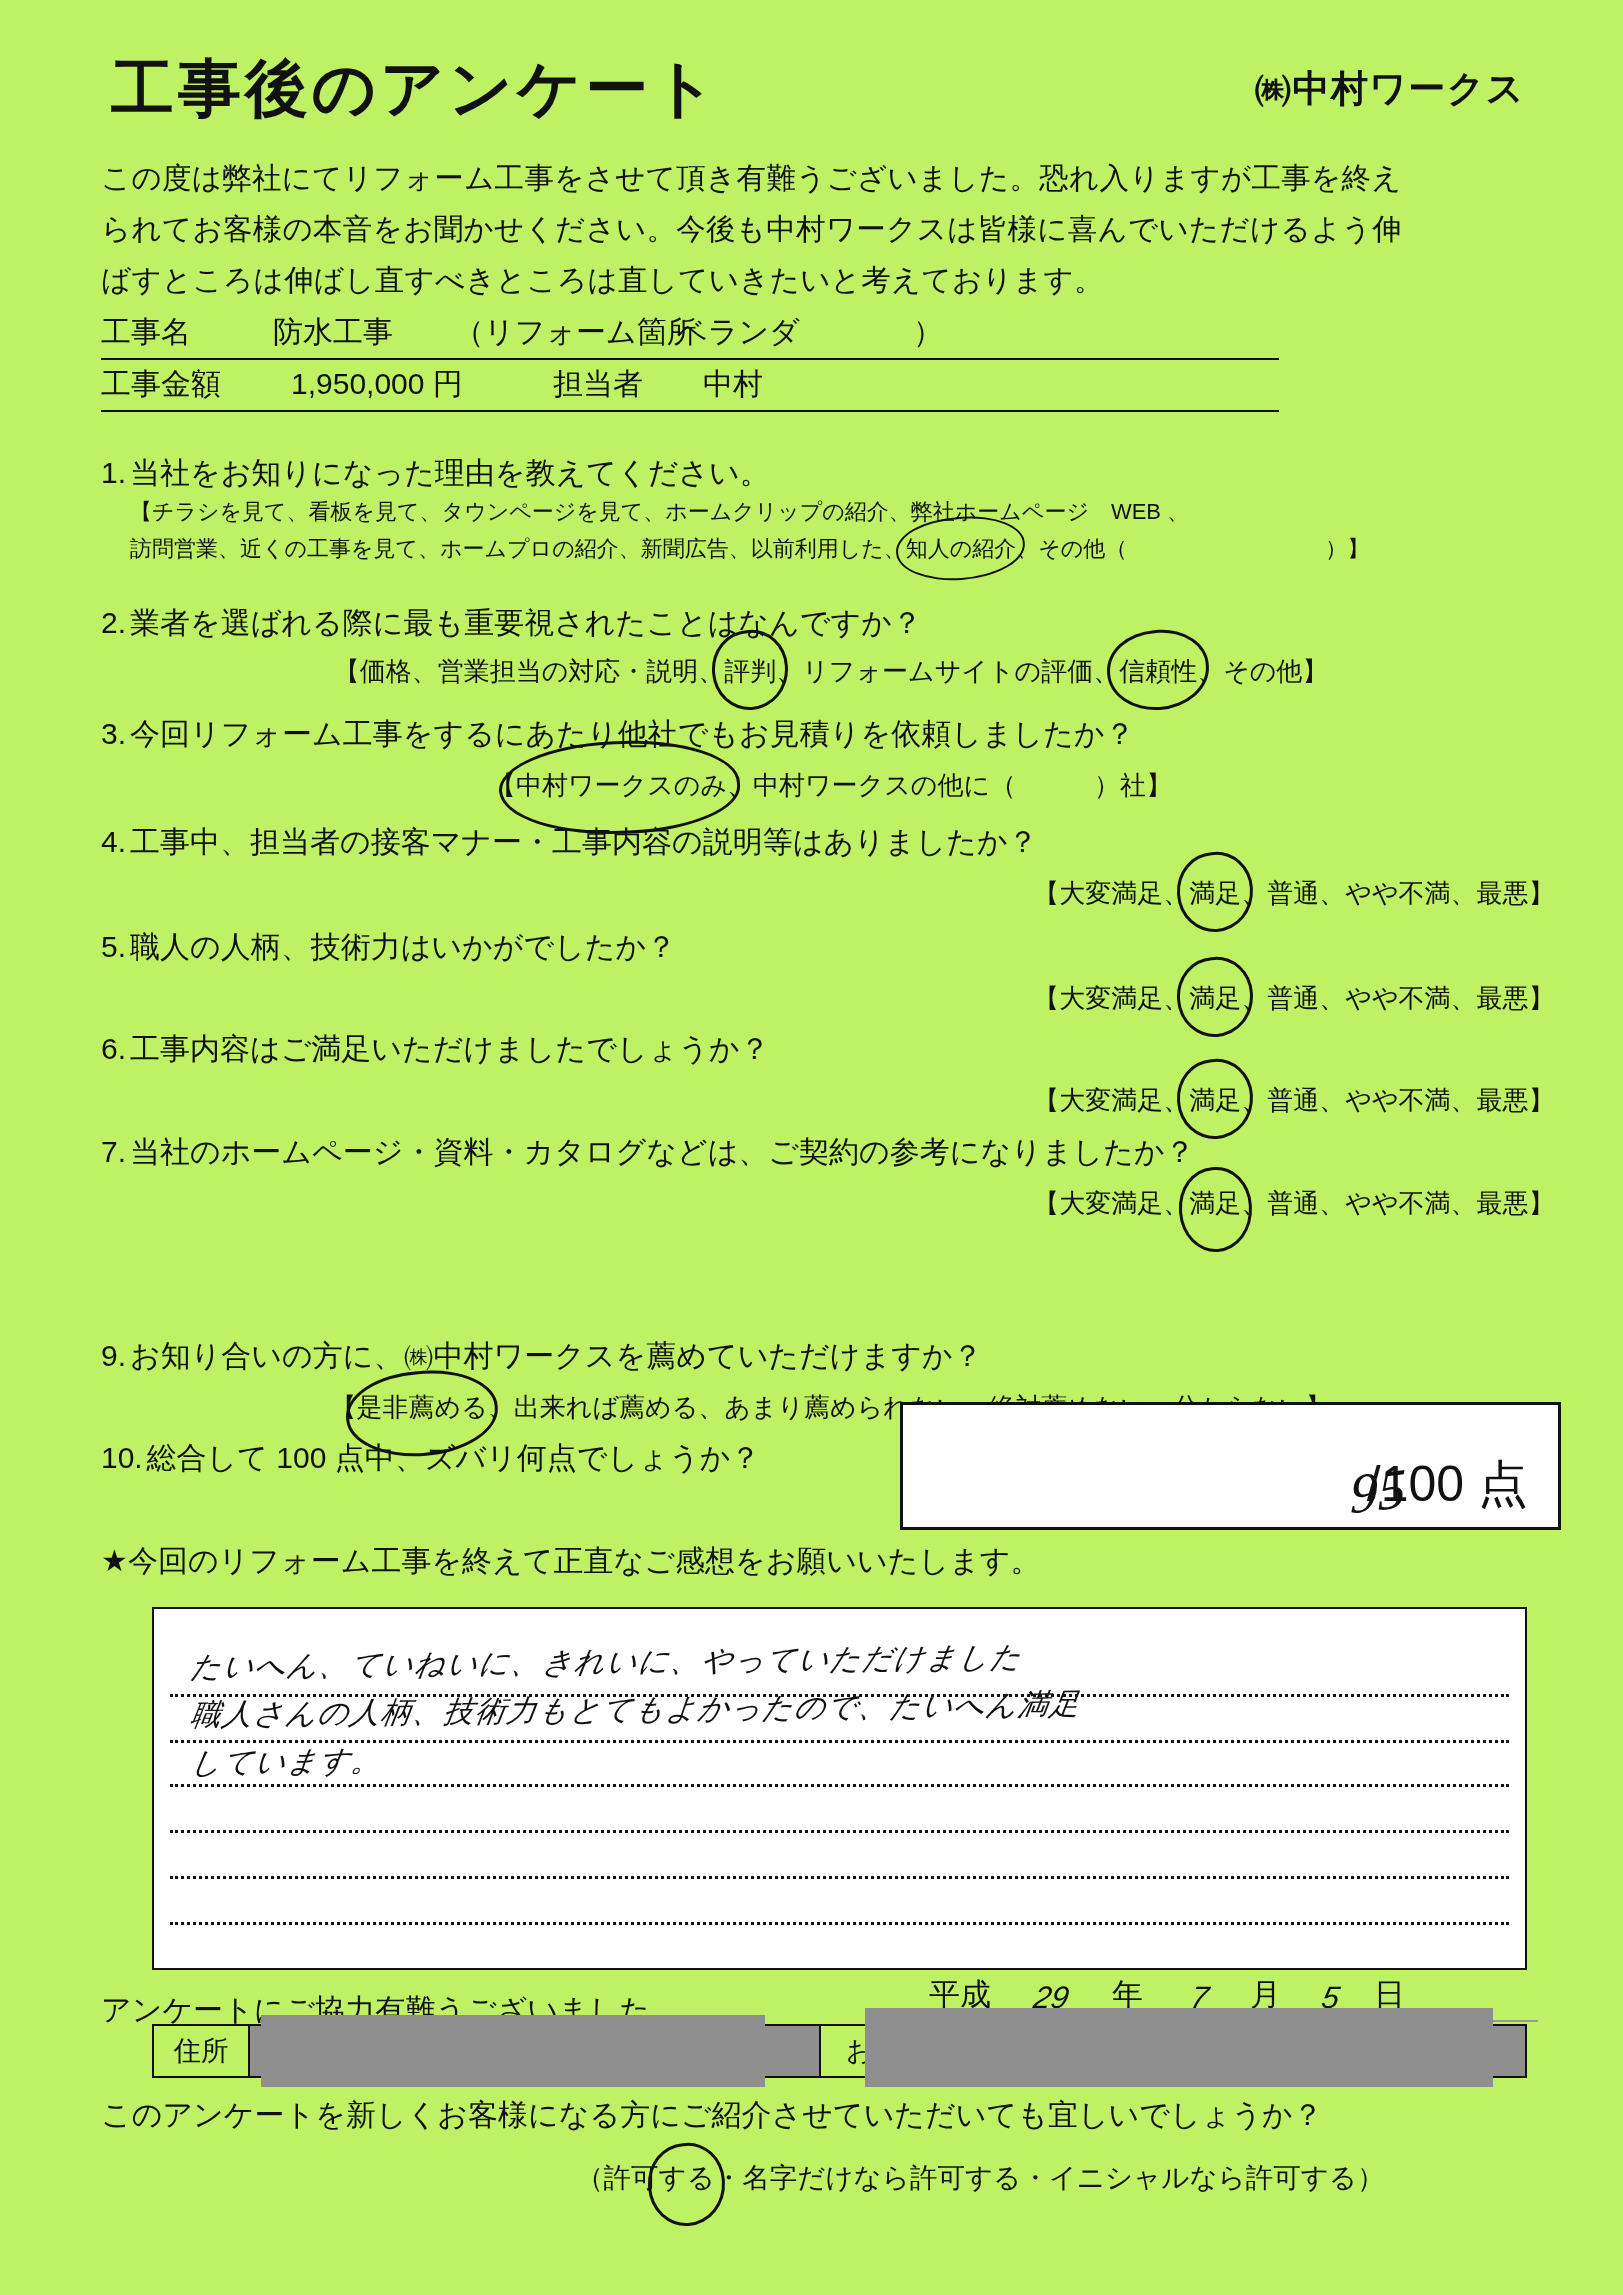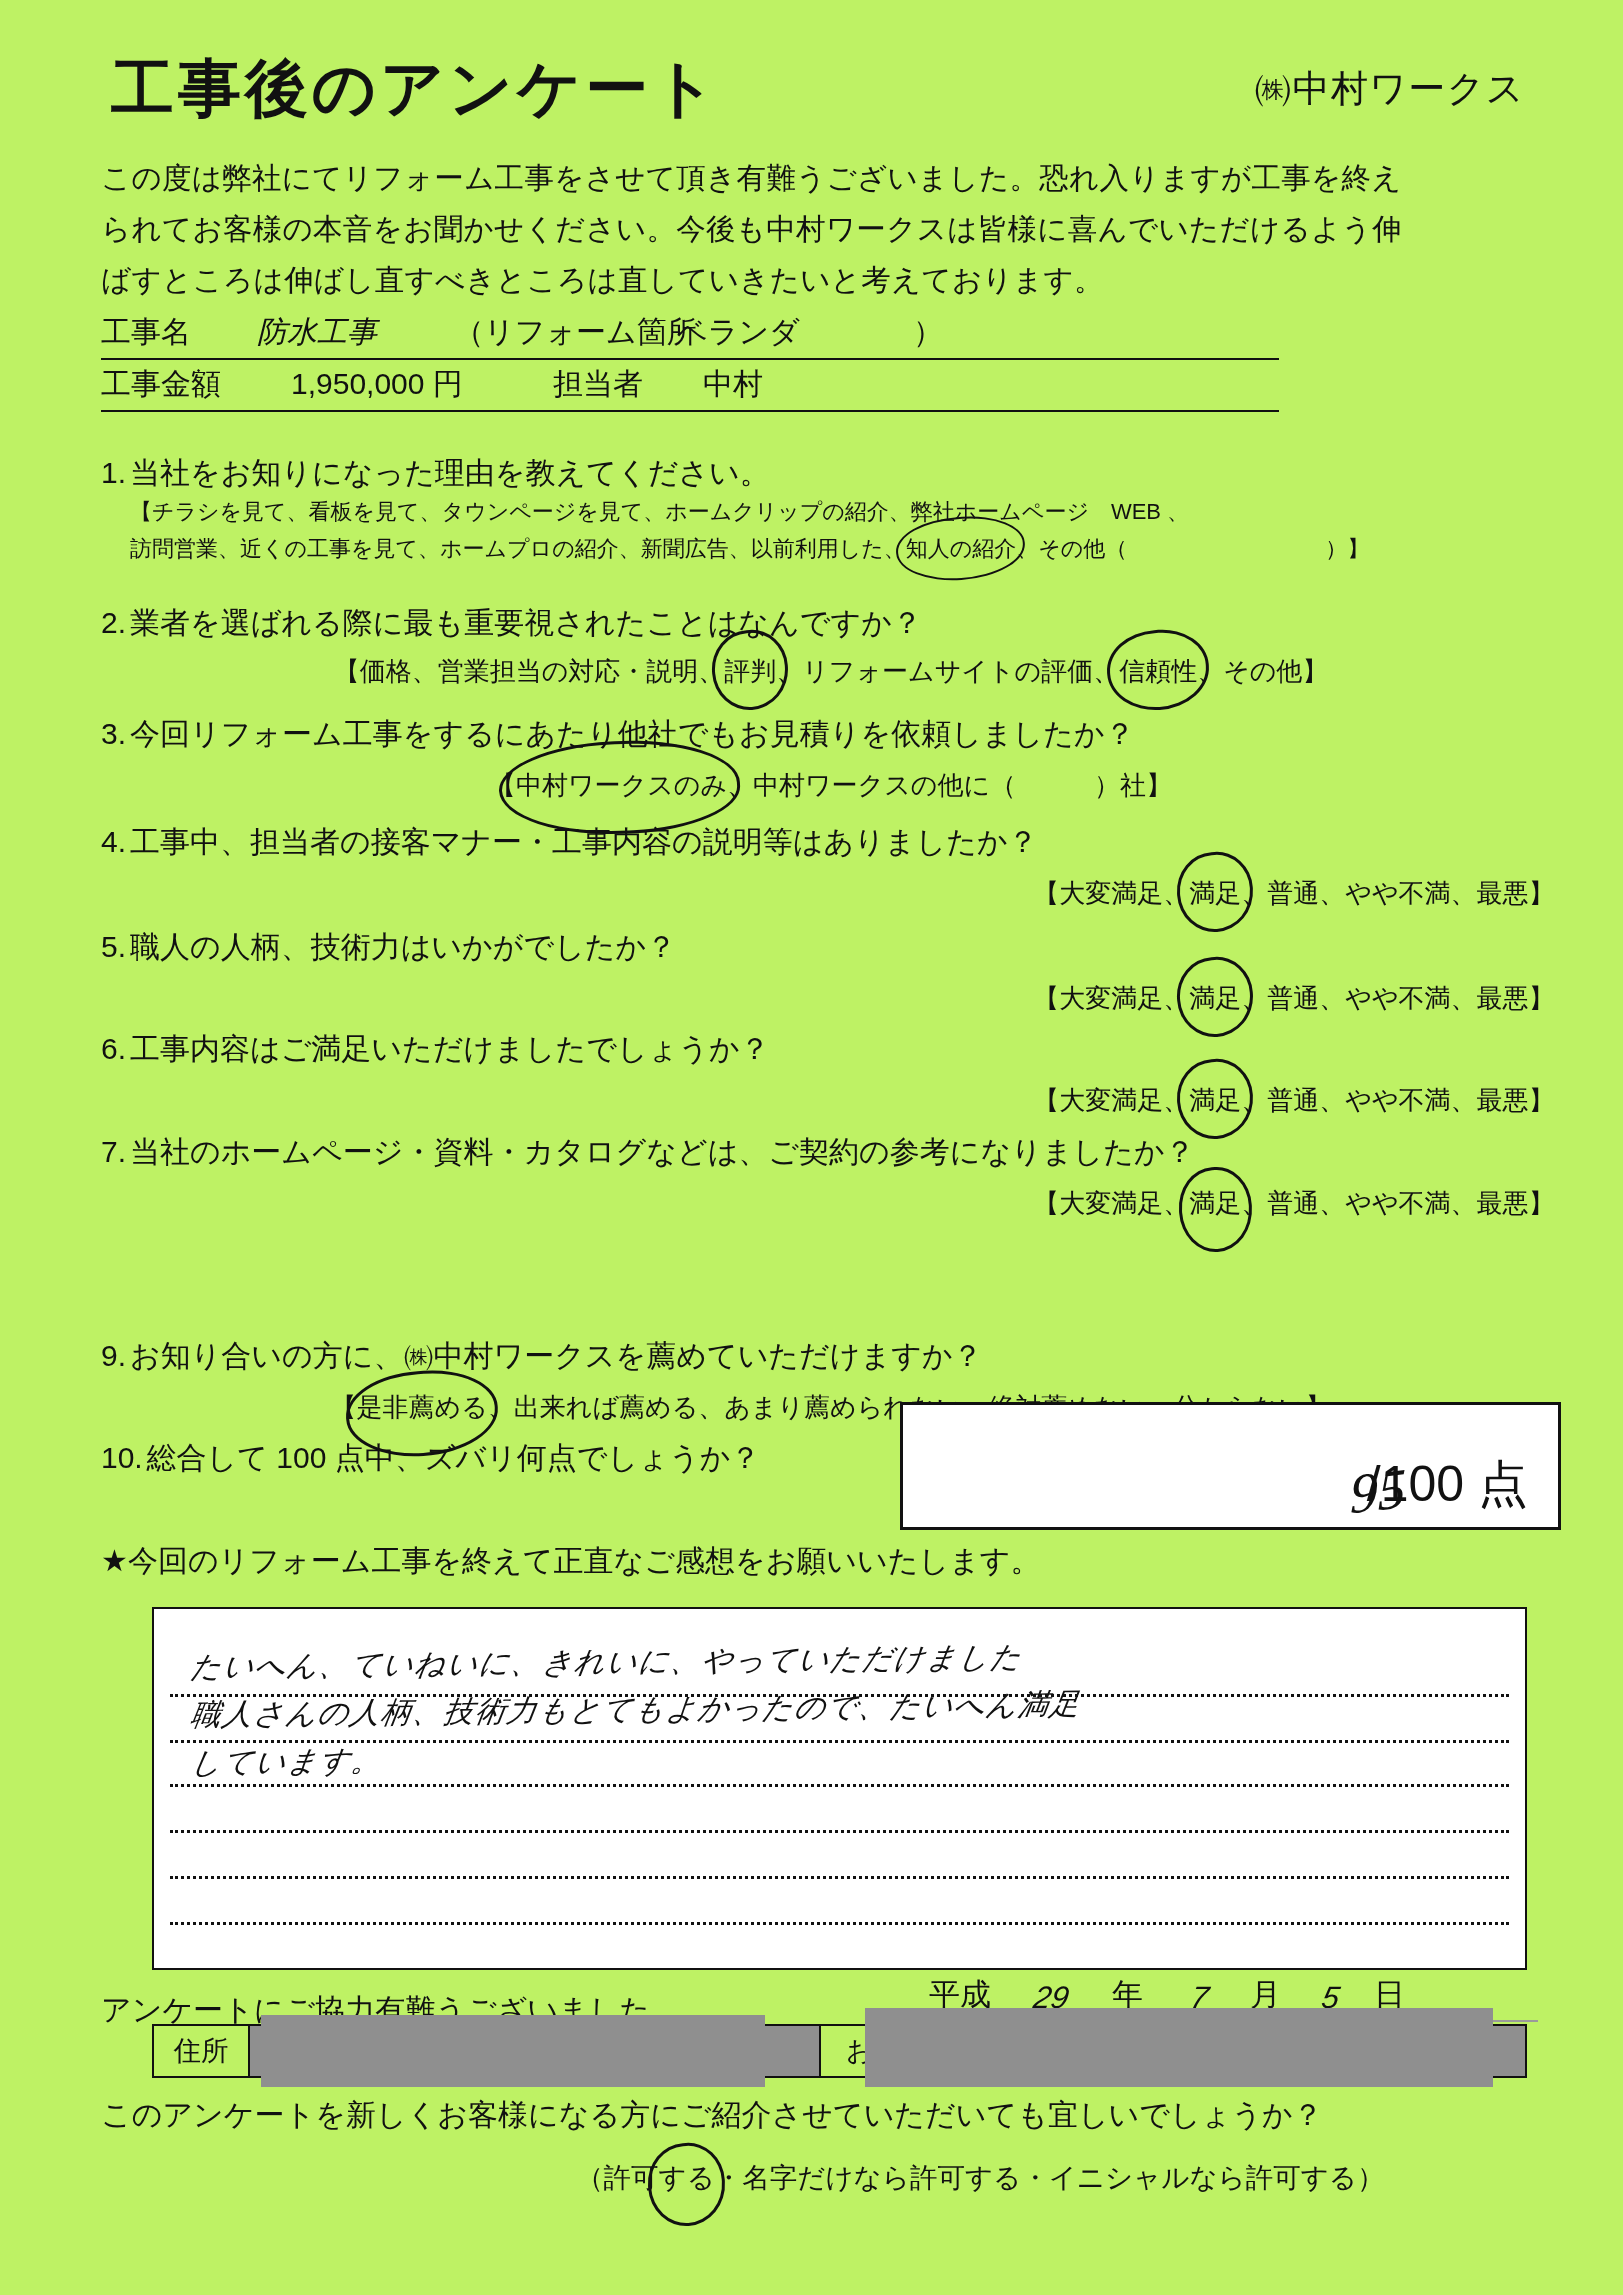--- a/index.html
+++ b/index.html
@@ -13,42 +13,42 @@
   
   .header{position:absolute;left:98px;top:46px;width:1440px;height:92px;}
   .doc-title{
     position:absolute;left:13px;top:0px;
     font-size:63px;font-weight:700;letter-spacing:3.9px;
     font-family:"Liberation Sans","DejaVu Sans",sans-serif;
     white-space:nowrap;
   }
   .company{
     position:absolute;right:13px;top:18.3px;
-    font-size:37px;font-weight:400;letter-spacing:1.3px;
+    font-size:37px;font-weight:700;letter-spacing:1.3px;
     font-family:"Liberation Sans","DejaVu Sans",sans-serif;
     white-space:nowrap;
   }
 
   
   .intro{position:absolute;left:101px;top:152px;width:1453px;}
   .intro p{
     margin:0;font-size:29.5px;line-height:51px;letter-spacing:0.3px;
     font-family:"Liberation Sans","DejaVu Sans",sans-serif;
     white-space:nowrap;
   }
 
   
   .proj{position:absolute;left:101px;top:308px;width:1178px;}
   .proj-row{position:relative;height:50px;border-bottom:2px solid #111;}
   .proj-row span{
     position:absolute;bottom:5.2px;font-size:30px;white-space:nowrap;
     font-family:"Liberation Sans","DejaVu Sans",sans-serif;
   }
   .pl  {left:0px;}
-  .pv1 {left:156px;font-style:italic;}
+  .pv1 {left:172px;}
   .pp  {left:353px;}
   .pv2 {left:576px;}
   .pe  {left:812px;}
   .amtv{left:190px;}
   .tanto{left:406px;margin-left:46px;}
   .tantov{left:602px;}
 
   
   .q{position:absolute;left:101px;width:1460px;}
   .q-title{

